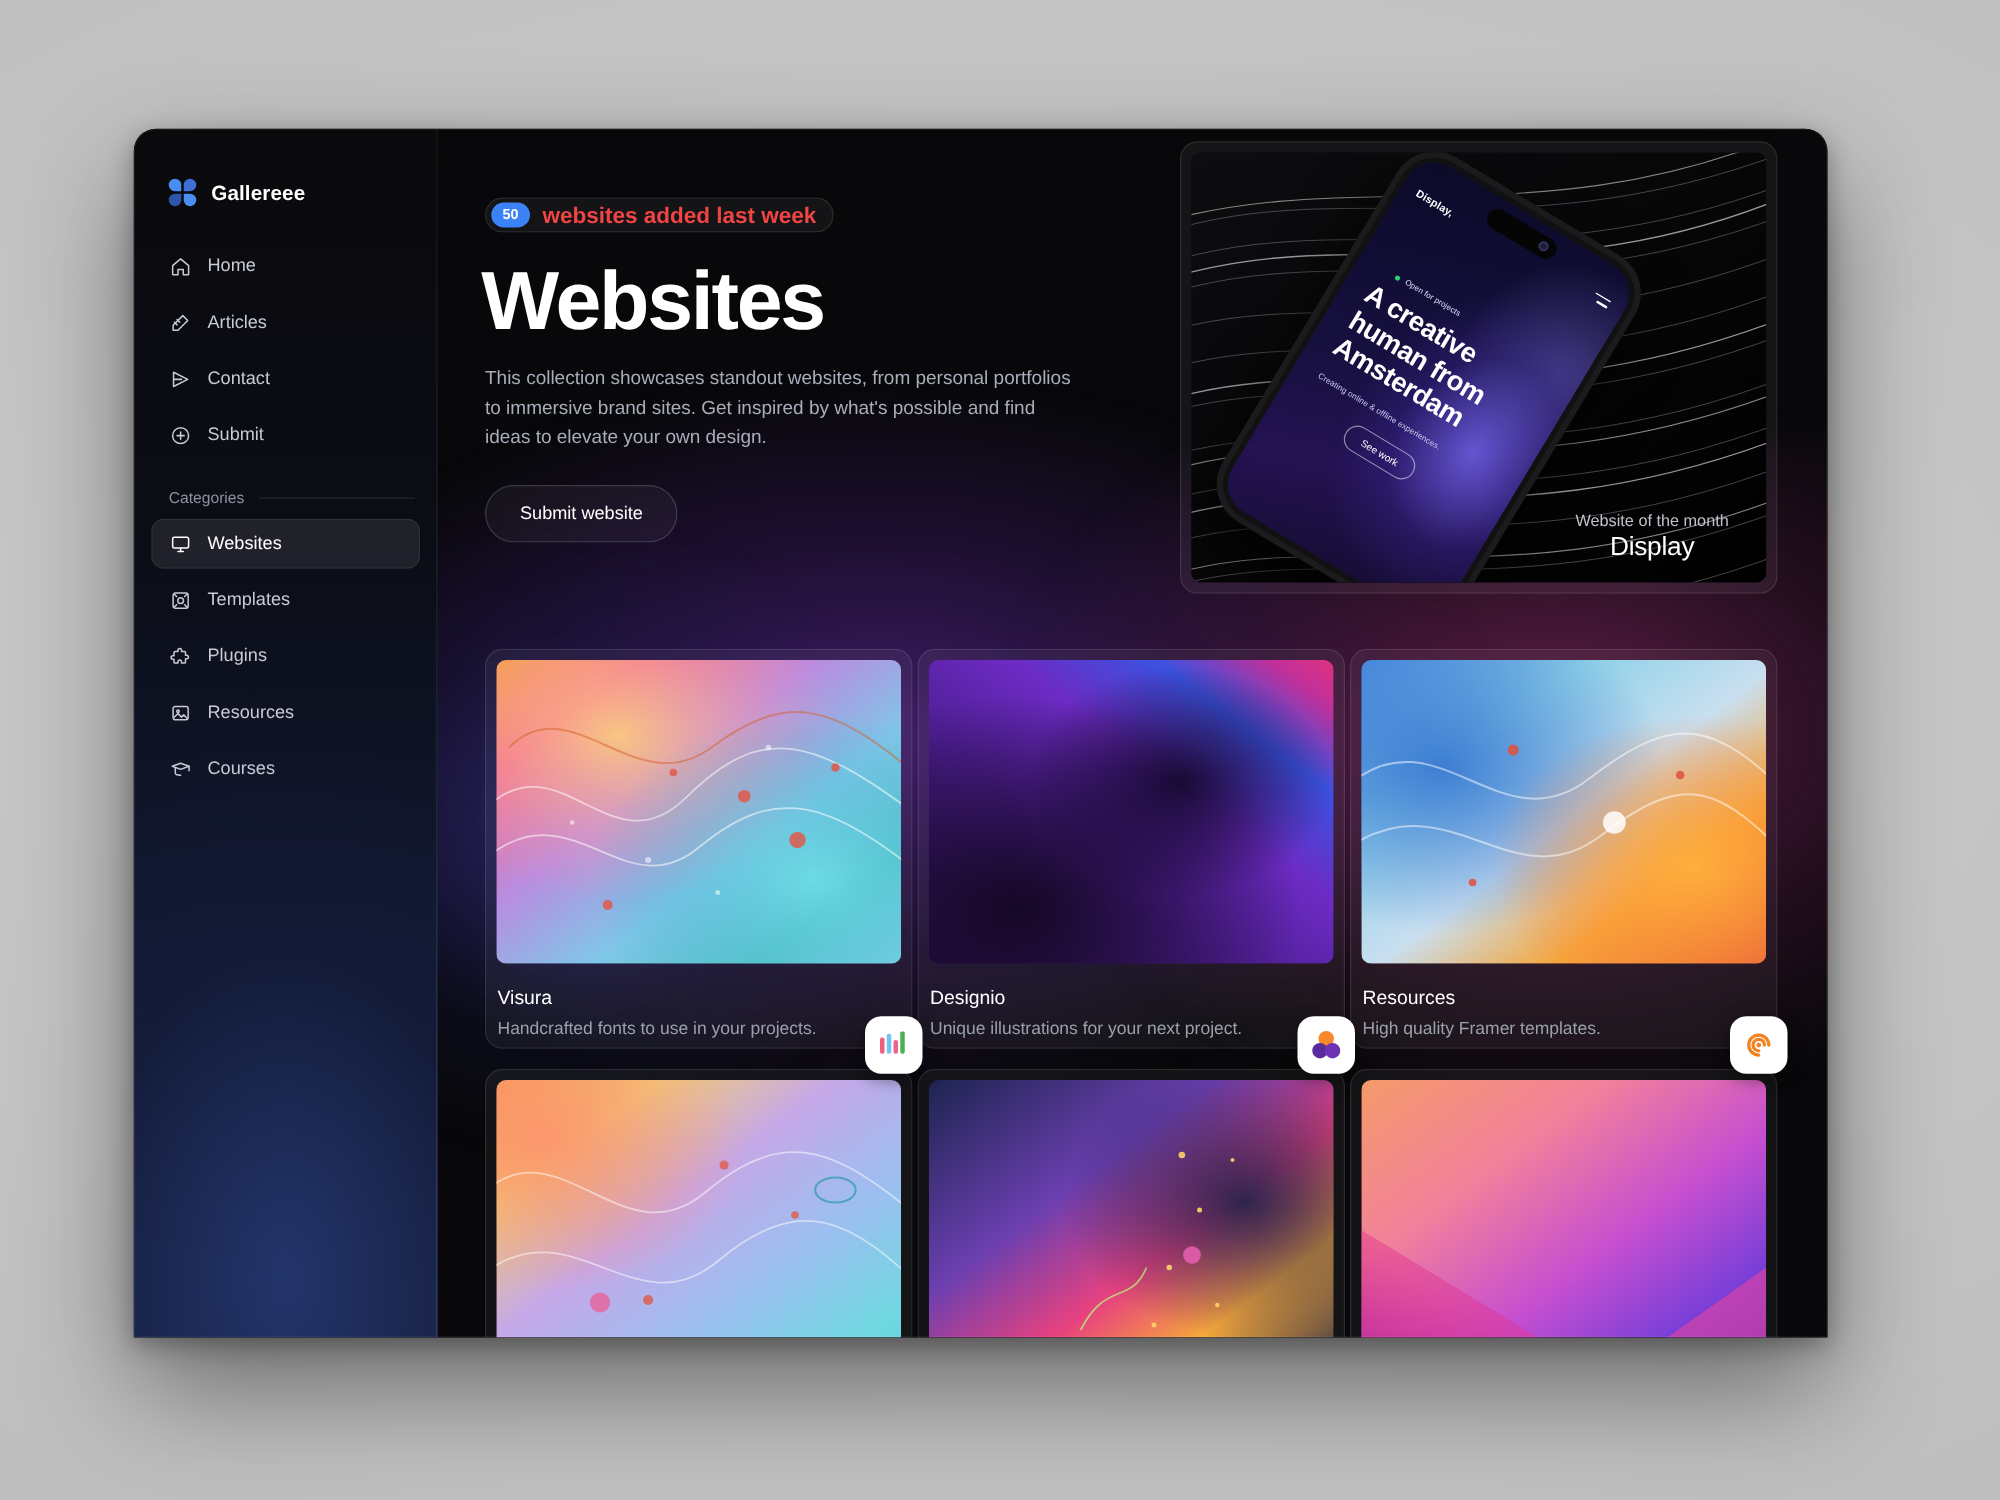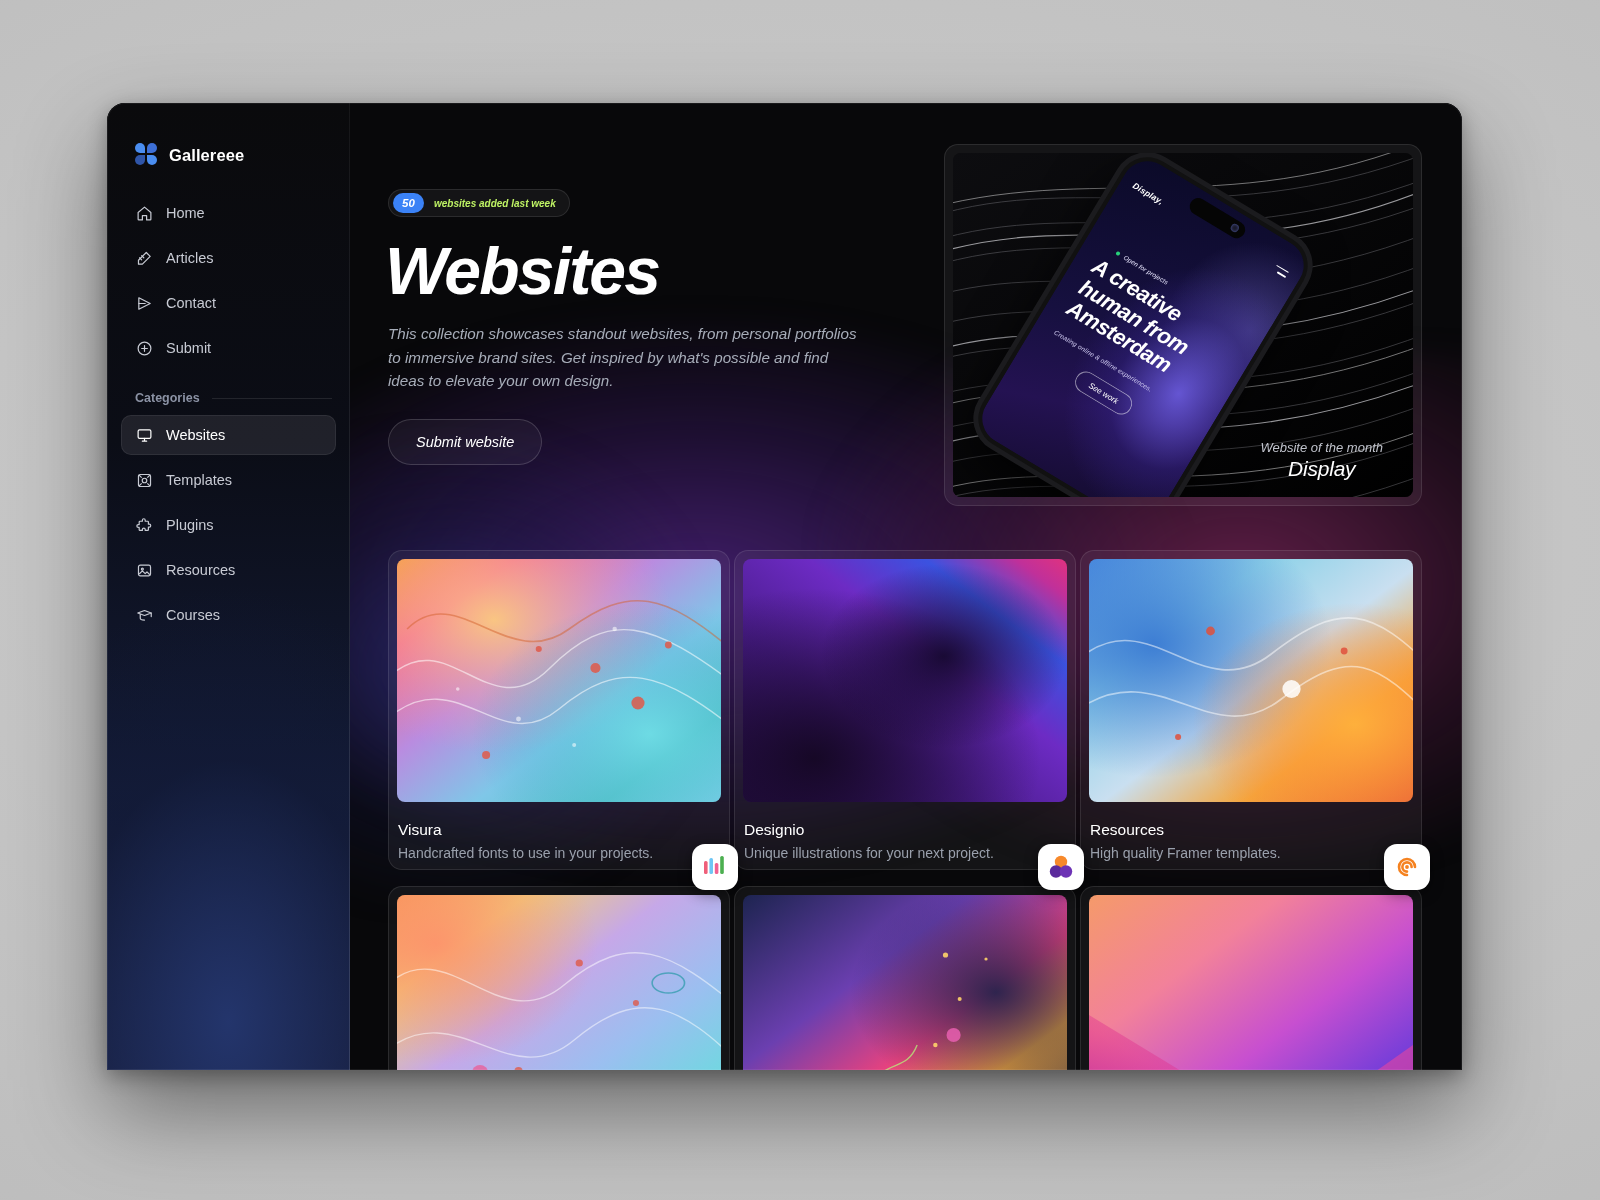--- a/index.html
+++ b/index.html
@@ -81,21 +81,21 @@
   .nav-item.active {
     background: rgba(255,255,255,0.085);
     color: #fff;
     box-shadow: inset 0 0 0 1px rgba(255,255,255,0.07);
   }
 
   .cat-head {
     display: flex; align-items: center; gap: 12px;
     padding: 18px 18px 10px 28px;
   }
-  .cat-head span { color: #8b92a4; font-size: 12.5px; white-space: nowrap; font-weight: bold; }
+  .cat-head span { color: #8b92a4; font-size: 12.5px; white-space: nowrap; }
   .cat-head .rule { flex: 1; height: 1px; background: rgba(255,255,255,0.1); }
 
   
   .main {
     position: relative;
     flex: 1; height: 100%;
     background: #08080a;
     overflow: hidden;
   }
   .glow {
@@ -112,37 +112,37 @@
     filter: blur(14px);
   }
   .glow-blue {
     left: -160px; top: 330px; width: 520px; height: 470px;
     background: radial-gradient(ellipse at 50% 50%, rgba(44,52,136,0.55) 0%, rgba(24,28,78,0.25) 45%, rgba(10,10,24,0) 75%);
     filter: blur(14px);
   }
   .content { position: relative; z-index: 2; padding: 0 40px 0 38px; }
 
   
-  .hero { display: flex; gap: 30px; padding-top: 86px; font-style: italic; }
+  .hero { display: flex; gap: 30px; padding-top: 55px; }
   .hero-left { width: 500px; flex: 0 0 500px; }
   .badge {
     display: inline-flex; align-items: center; gap: 10px;
     height: 28px; padding: 0 14px 0 5px;
     border-radius: 999px;
     background: rgba(255,255,255,0.05);
     box-shadow: inset 0 0 0 1px rgba(255,255,255,0.1);
   }
   .badge-count {
     display: inline-flex; align-items: center; justify-content: center;
     min-width: 31px; height: 20px; padding: 0 7px;
     border-radius: 999px;
     background: #3b82f6; color: #fff;
     font-size: 11.5px; font-weight: 700;
   }
-  .badge-text { color: #bef264; font-size: 10px; font-weight: 600; }
+  .badge-text { color: #ef4444; font-size: 18px; font-weight: 600; }
 
   .hero-title {
     color: #fff; font-size: 66px; font-weight: 700;
     letter-spacing: -1.8px; line-height: 1.05;
     margin: 20px 0 0 -3px;
   }
   .hero-desc {
     color: #a7adb9; font-size: 15.2px; line-height: 1.55;
     margin-top: 16px; width: 470px;
   }

